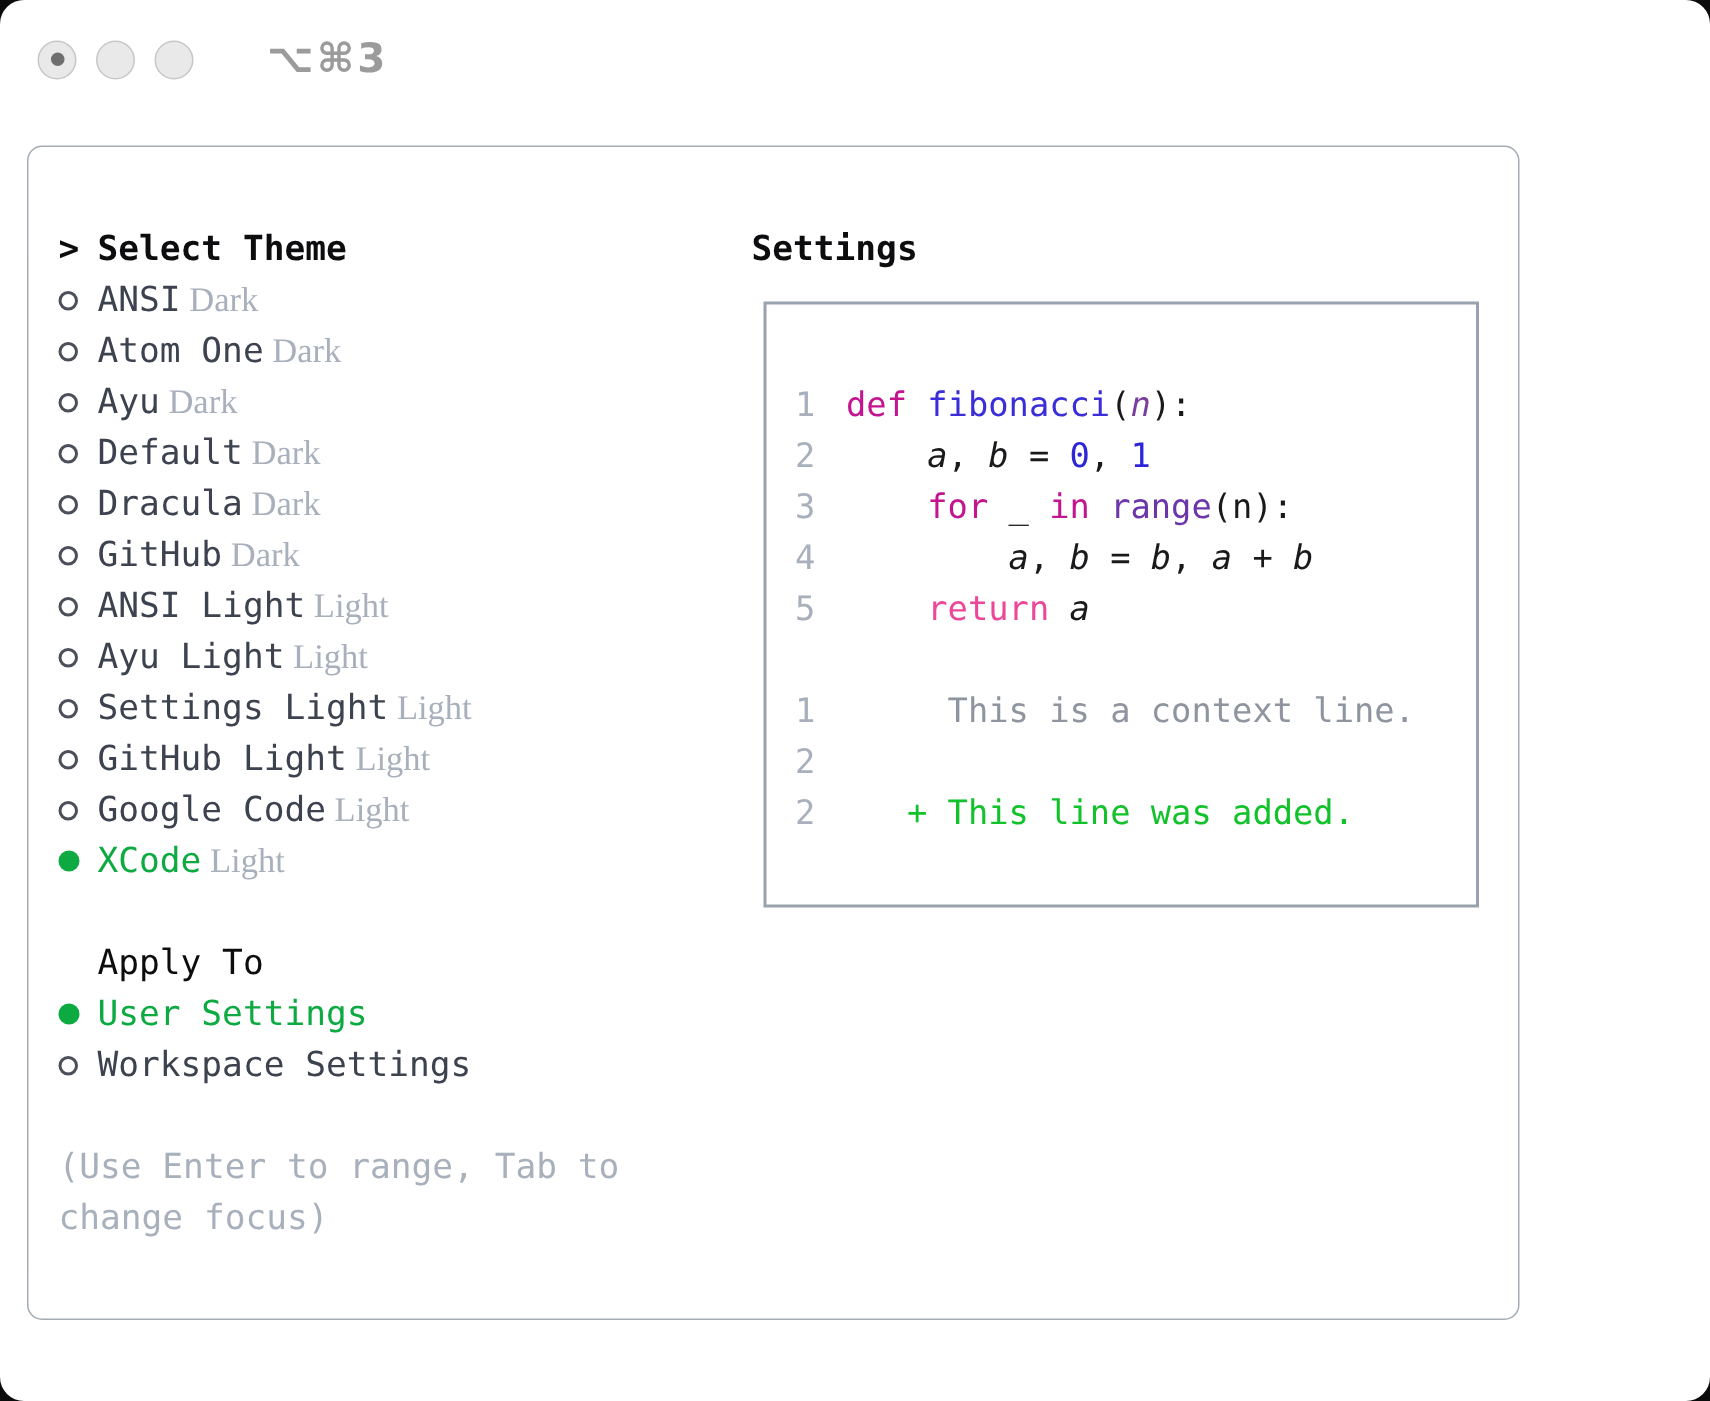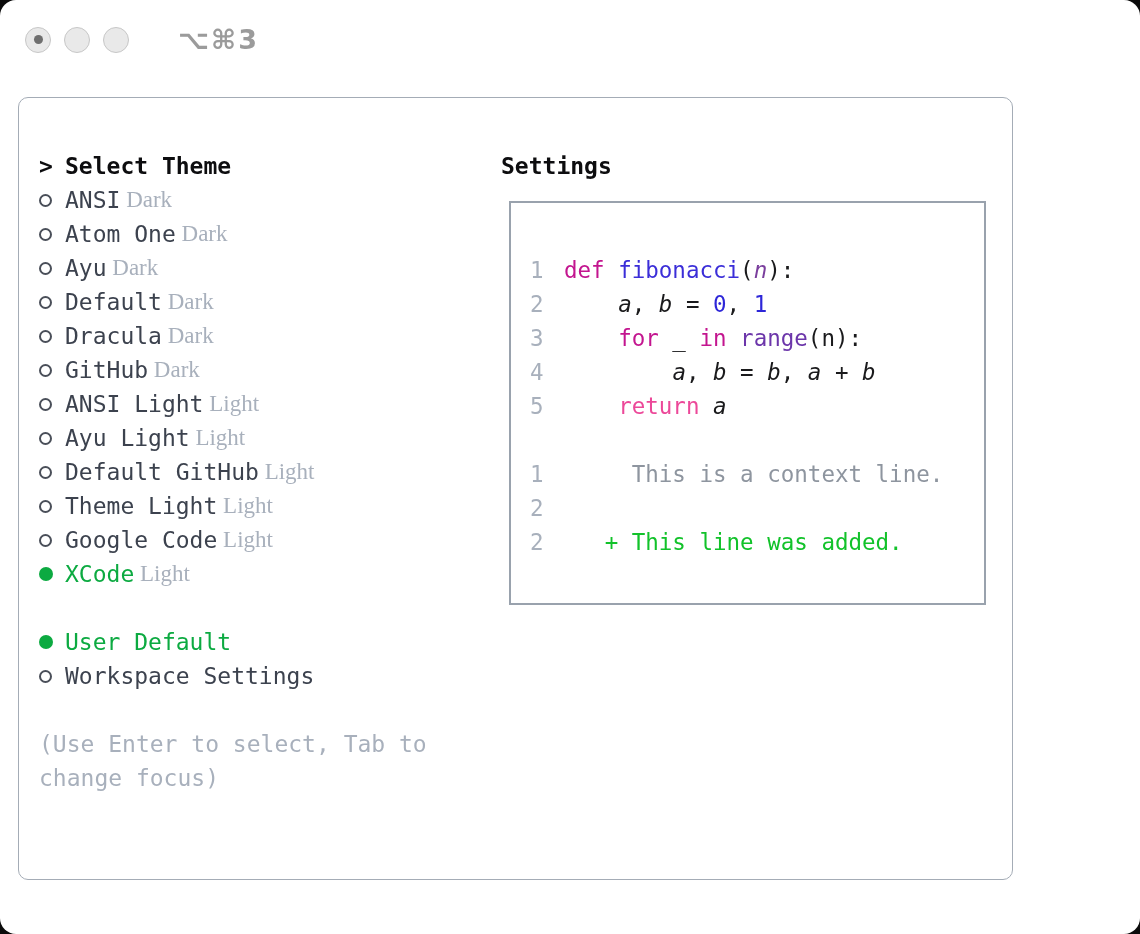--- a/index.html
+++ b/index.html
@@ -64,37 +64,41 @@
       </div>
       <div id="theme-list">
           <div class="row"><span class="marker"><span class="ring"></span></span><span class="item-name">ANSI</span><span class="item-variant"> Dark</span></div>
           <div class="row"><span class="marker"><span class="ring"></span></span><span class="item-name">Atom One</span><span class="item-variant"> Dark</span></div>
           <div class="row"><span class="marker"><span class="ring"></span></span><span class="item-name">Ayu</span><span class="item-variant"> Dark</span></div>
           <div class="row"><span class="marker"><span class="ring"></span></span><span class="item-name">Default</span><span class="item-variant"> Dark</span></div>
           <div class="row"><span class="marker"><span class="ring"></span></span><span class="item-name">Dracula</span><span class="item-variant"> Dark</span></div>
           <div class="row"><span class="marker"><span class="ring"></span></span><span class="item-name">GitHub</span><span class="item-variant"> Dark</span></div>
           <div class="row"><span class="marker"><span class="ring"></span></span><span class="item-name">ANSI Light</span><span class="item-variant"> Light</span></div>
           <div class="row"><span class="marker"><span class="ring"></span></span><span class="item-name">Ayu Light</span><span class="item-variant"> Light</span></div>
-          <div class="row"><span class="marker"><span class="ring"></span></span><span class="item-name">Default GitHub</span><span class="item-variant"> Light</span></div>
-          <div class="row"><span class="marker"><span class="ring"></span></span><span class="item-name">Theme Light</span><span class="item-variant"> Light</span></div>
+          <div class="row"><span class="marker"><span class="ring"></span></span><span class="item-name">Settings Light</span><span class="item-variant"> Light</span></div>
+          <div class="row"><span class="marker"><span class="ring"></span></span><span class="item-name">GitHub Light</span><span class="item-variant"> Light</span></div>
           <div class="row"><span class="marker"><span class="ring"></span></span><span class="item-name">Google Code</span><span class="item-variant"> Light</span></div>
           <div class="row"><span class="marker"><span class="ring filled"></span></span><span class="item-name" style="color: rgb(12, 170, 65);">XCode</span><span class="item-variant"> Light</span></div>
         </div>
 
       <div class="spacer"></div>
 
+      <div class="row">
+        <span class="marker"></span>
+        <span class="subhdr">Apply To</span>
+      </div>
       <div id="apply-options">
-          <div class="row"><span class="marker"><span class="ring filled"></span></span><span class="item-name" style="color: rgb(12, 170, 65);">User Default</span></div>
+          <div class="row"><span class="marker"><span class="ring filled"></span></span><span class="item-name" style="color: rgb(12, 170, 65);">User Settings</span></div>
           <div class="row"><span class="marker"><span class="ring"></span></span><span class="item-name">Workspace Settings</span></div>
         </div>
 
       <div class="spacer"></div>
 
       <div id="hint">
-          <div class="hint-line">(Use Enter to select, Tab to</div>
+          <div class="hint-line">(Use Enter to range, Tab to</div>
           <div class="hint-line">change focus)</div>
         </div>
     </div>
 
     <div class="preview-hdr">Settings</div>
 
     <div class="preview-box">
       <div id="code-lines">
           <div class="codeline"><span class="ln" style="color: rgb(168, 176, 188);">1</span><span class="tok" style="color: rgb(195, 21, 143);">def</span><span class="tok" style="color: rgb(26, 26, 28);"> </span><span class="tok" style="color: rgb(59, 46, 216);">fibonacci</span><span class="tok" style="color: rgb(26, 26, 28);">(</span><span class="tok it" style="color: rgb(122, 62, 157);">n</span><span class="tok" style="color: rgb(26, 26, 28);">):</span></div>
           <div class="codeline"><span class="ln" style="color: rgb(168, 176, 188);">2</span><span class="tok" style="color: rgb(26, 26, 28);">    </span><span class="tok it" style="color: rgb(26, 26, 28);">a</span><span class="tok" style="color: rgb(26, 26, 28);">, </span><span class="tok it" style="color: rgb(26, 26, 28);">b</span><span class="tok" style="color: rgb(26, 26, 28);"> = </span><span class="tok" style="color: rgb(45, 38, 216);">0</span><span class="tok" style="color: rgb(26, 26, 28);">, </span><span class="tok" style="color: rgb(45, 38, 216);">1</span></div>

